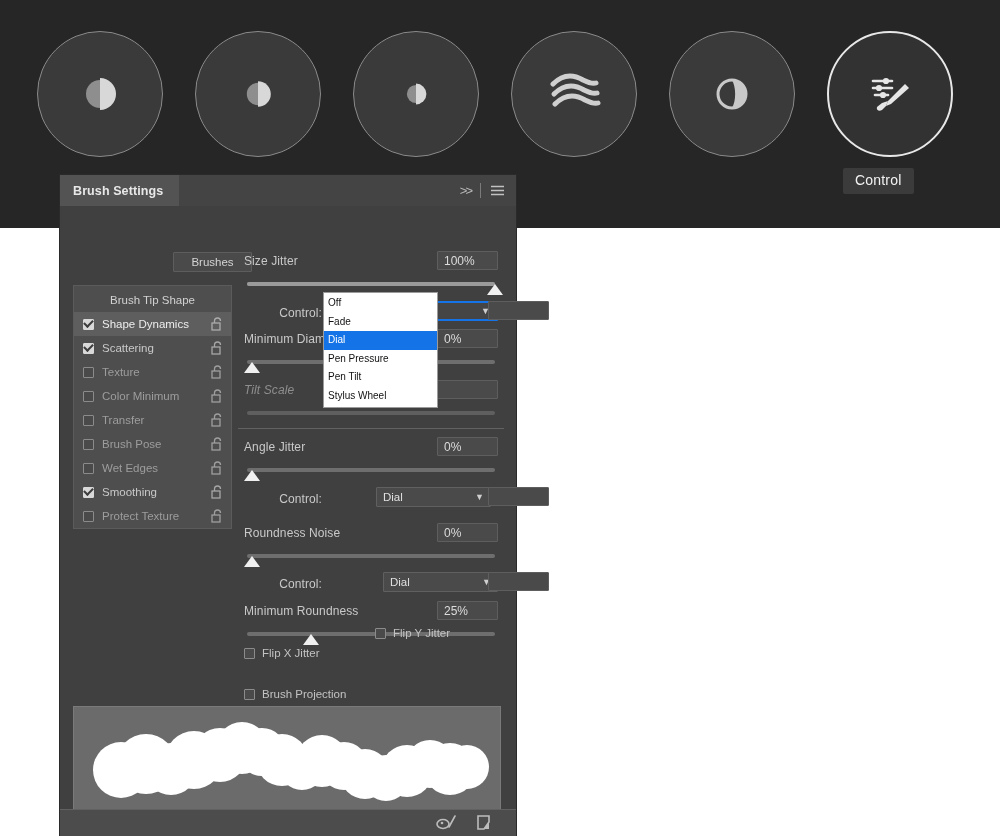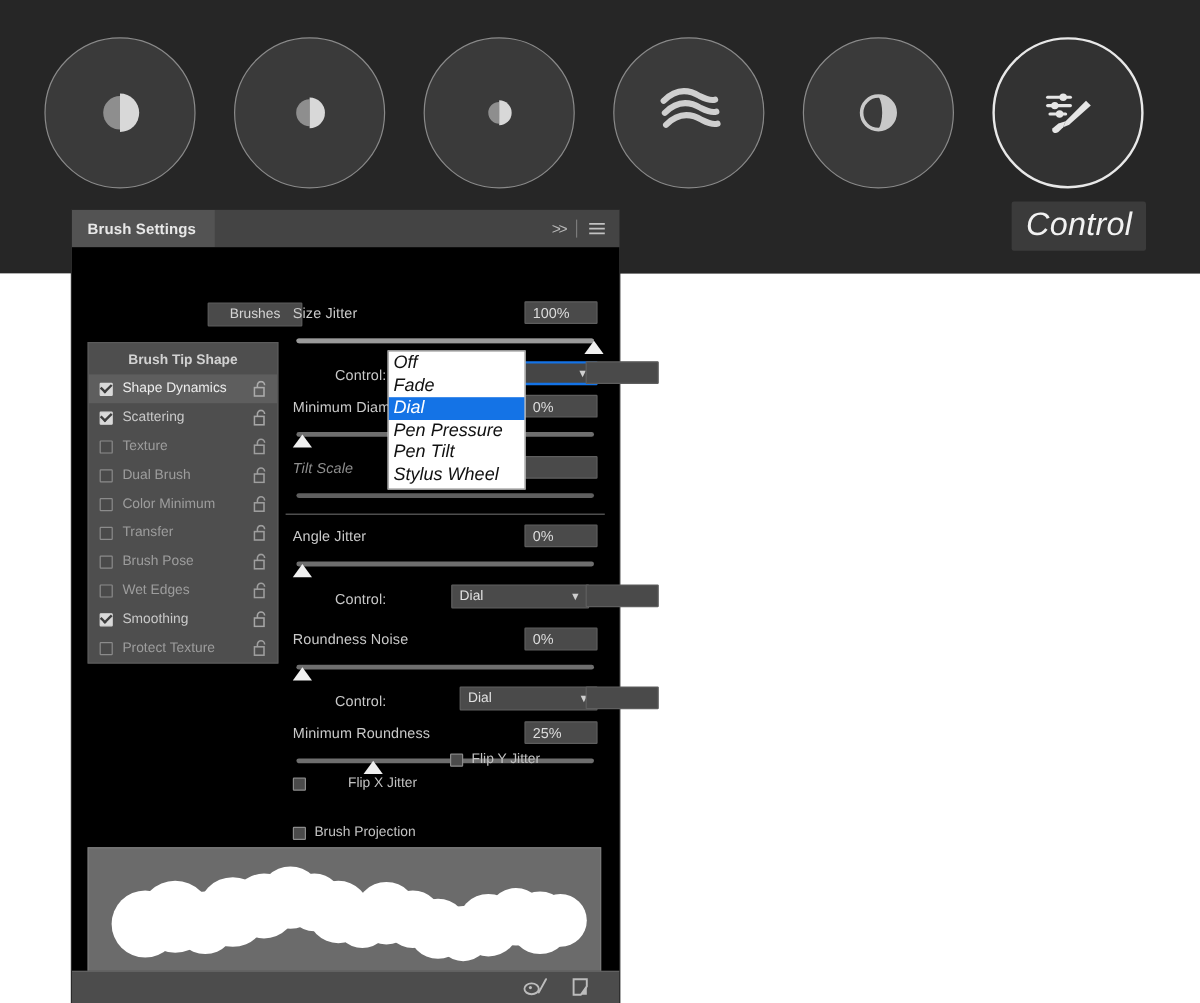--- a/index.html
+++ b/index.html
@@ -28,24 +28,23 @@
 
   .glyph { display:block; }
 
   
   #control-chip {
     position:absolute;
     left:843px; top:168px;
     padding:4px 12px 6px 12px;
     background:#3b3b3b;
     color:#f2f2f2;
-    font-size:27px;
+    font-size:14px;
     letter-spacing:.2px;
     border-radius:2px;
-    font-style:italic;
   }
 
   
   #panel {
     position:absolute; left:60px; top:175px;
     width:456px; height:661px;
     background:#535353;
     box-shadow:0 0 0 1px #2a2a2a;
   }
   #panel-tabbar {
@@ -62,21 +61,21 @@
     padding:0 16px 0 13px;
     letter-spacing:.1px;
   }
   #tabbar-right {
     margin-left:auto; display:flex; align-items:center; gap:9px;
     padding-right:11px; color:#b3b3b3;
   }
   #tabbar-right .chev { font-size:13px; letter-spacing:-2px; color:#b9b9b9; }
   #tabbar-right .sep { width:1px; height:15px; background:#7b7b7b; }
 
-  #panel-body { position:relative; height:630px; background:#000000; }
+  #panel-body { position:relative; height:630px; background:#404040; }
 
   
   #brushes-button {
     position:absolute; left:113px; top:46px;
     width:79px; height:20px;
     background:#4a4a4a;
     border:1px solid #5d5d5d;
     color:#d4d4d4; font-size:11.5px;
     display:flex; align-items:center; justify-content:center;
     border-radius:1px;
@@ -85,21 +84,21 @@
   
   #options-list {
     position:absolute; left:13px; top:79px;
     width:159px;
     background:#4e4e4e;
     border:1px solid #5b5b5b;
     padding-top:2px;
   }
   .opt-head {
     height:24px; display:flex; align-items:center; justify-content:center;
-    color:#d2d2d2; font-size:11.5px;font-weight:bold;
+    color:#d2d2d2; font-size:11.5px;
   }
   .opt-row {
     height:24px;
     display:flex; align-items:center;
     padding-left:9px; padding-right:7px;
     color:#c9c9c9; font-size:11.5px;
     position:relative;
   }
   .opt-row.active { background:#5e5e5e; color:#ededed; }
   .opt-row.dim { color:#9d9d9d;text-align:center; }
@@ -159,21 +158,21 @@
     left:323px; top:292px;
     width:115px;
     background:#ffffff;
     border:1px solid #9b9b9b;
     z-index:40;
     padding:1px 0 2px 0;
   }
   .ddopt {
     height:18.5px; line-height:18.5px;
     padding-left:4px;
-    font-size:15px; color:#111111;font-style:italic;
+    font-size:10px; color:#111111;
   }
   .ddopt.sel { background:#1473e6; color:#ffffff; }
 
   
   .hr { position:absolute; height:1px; background:#626262; }
 
   
   .ckrow {
     position:absolute; display:flex; align-items:center;
     color:#c2c2c2; font-size:11.5px;
@@ -313,28 +312,20 @@
 
       <div class="opt-row dim">
         <span class="cbox"></span>
         <span>Texture</span>
         <svg class="lock" width="13" height="14" viewBox="0 0 13 14">
             <path d="M3.5 6 V4 a3 3 0 0 1 6 0" fill="none" stroke="#bdbdbd" stroke-width="1.3"></path>
             <rect x="1" y="6" width="8" height="7" fill="none" stroke="#bdbdbd" stroke-width="1.3"></rect>
           </svg>
       </div>
 
-      <div class="opt-row dim">
-        <span class="cbox"></span>
-        <span>Dual Brush</span>
-        <svg class="lock" width="13" height="14" viewBox="0 0 13 14">
-            <path d="M3.5 6 V4 a3 3 0 0 1 6 0" fill="none" stroke="#bdbdbd" stroke-width="1.3"></path>
-            <rect x="1" y="6" width="8" height="7" fill="none" stroke="#bdbdbd" stroke-width="1.3"></rect>
-          </svg>
-      </div>
 
       <div class="opt-row dim">
         <span class="cbox"></span>
         <span>Color Minimum</span>
         <svg class="lock" width="13" height="14" viewBox="0 0 13 14">
             <path d="M3.5 6 V4 a3 3 0 0 1 6 0" fill="none" stroke="#bdbdbd" stroke-width="1.3"></path>
             <rect x="1" y="6" width="8" height="7" fill="none" stroke="#bdbdbd" stroke-width="1.3"></rect>
           </svg>
       </div>
 
@@ -435,21 +426,21 @@
         <span>Dial</span>
         <span class="caret">▼</span>
       </div>
       <div class="numfield empty" style="left:244px; top:328px; width:61px;"></div>
 
       <div class="ctl-label" style="left:0px; top:360px;">Minimum Roundness</div>
       <div class="numfield" style="left:193px; top:357px;">25%</div>
       <div class="slider" style="left:3px; top:388px; width:248px;"></div>
       <div class="thumb" style="left:59px; top:390px;"></div>
 
-      <div class="ckrow" style="left:0px; top:403px;gap:28px;">
+      <div class="ckrow" style="left:0px; top:403px;">
         <span class="sq"></span>
         <span>Flip X Jitter</span>
       </div>
       <div class="ckrow" style="left:131px; top:383px;">
         <span class="sq"></span>
         <span>Flip Y Jitter</span>
       </div>
       <div class="ckrow" style="left:0px; top:424px;margin-top:20px;">
         <span class="sq"></span>
         <span>Brush Projection</span>

